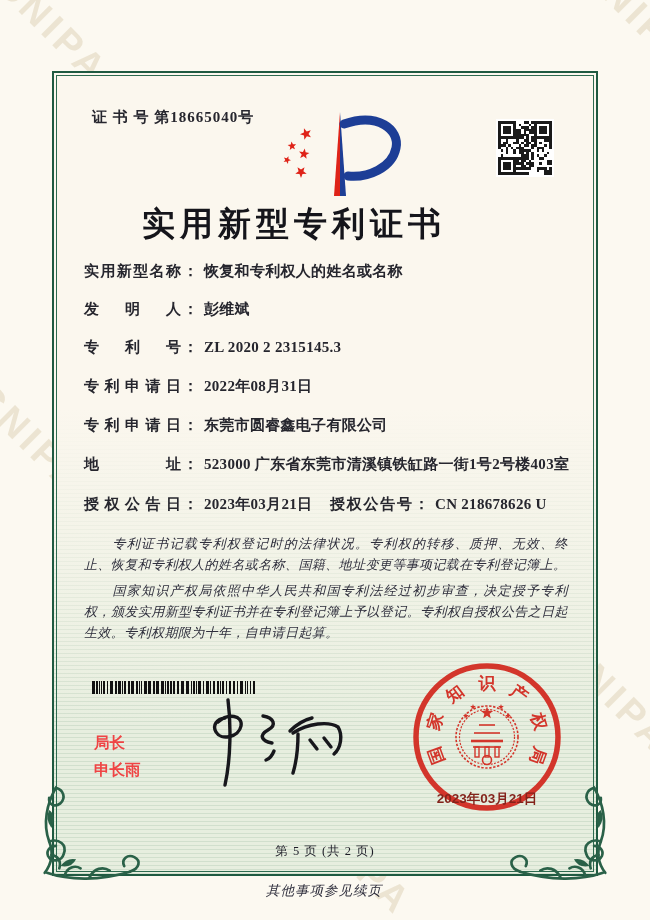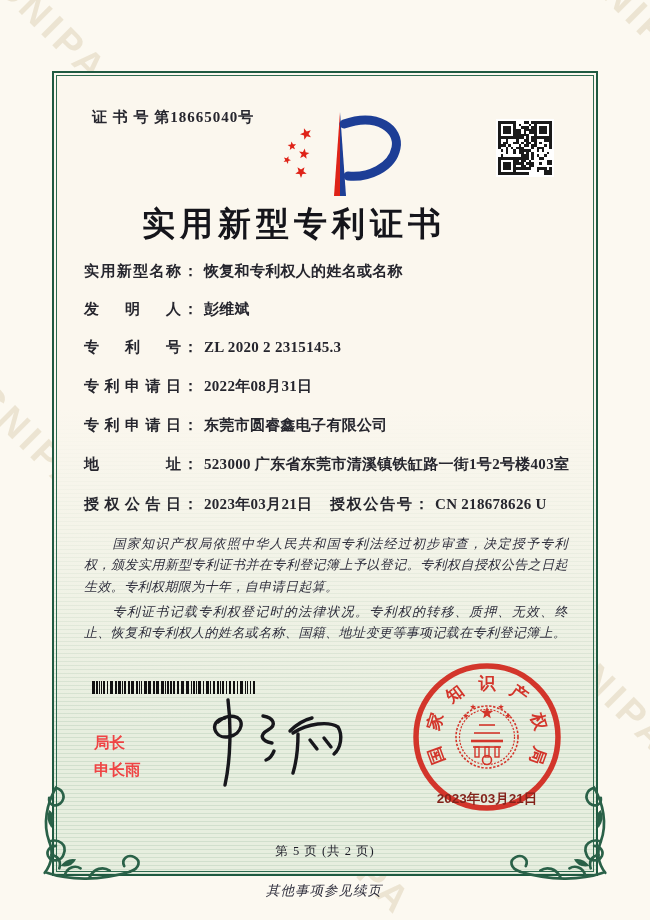--- a/index.html
+++ b/index.html
@@ -293,22 +293,22 @@
   <span class="flabel">地址</span><span class="fcolon">：</span><span class="fval">523000 广东省东莞市清溪镇铁缸路一街1号2号楼403室</span>
 </div>
 <div class="frow" style="top:495px">
   <span class="flabel">授权公告日</span><span class="fcolon">：</span><span class="fval">2023年03月21日</span>
 </div>
 <div class="frow2" style="top:495px">
   <span class="flabel" style="width:82px">授权公告号</span><span class="fcolon">：</span><span class="fval">CN 218678626 U</span>
 </div>
 
 <div class="paras">
+  <p>专利证书记载专利权登记时的法律状况。专利权的转移、质押、无效、终止、恢复和专利权人的姓名或名称、国籍、地址变更等事项记载在专利登记簿上。</p>
   <p>国家知识产权局依照中华人民共和国专利法经过初步审查，决定授予专利权，颁发实用新型专利证书并在专利登记簿上予以登记。专利权自授权公告之日起生效。专利权期限为十年，自申请日起算。</p>
-  <p>专利证书记载专利权登记时的法律状况。专利权的转移、质押、无效、终止、恢复和专利权人的姓名或名称、国籍、地址变更等事项记载在专利登记簿上。</p>
 </div>
 
 <svg class="barcode" id="barcode" viewBox="0 0 166 13" preserveAspectRatio="none">
     <rect x="0" y="0" width="3" height="13" fill="#111"></rect>
     <rect x="4" y="0" width="2" height="13" fill="#111"></rect>
     <rect x="7" y="0" width="1" height="13" fill="#111"></rect>
     <rect x="9" y="0" width="1" height="13" fill="#111"></rect>
     <rect x="11" y="0" width="2" height="13" fill="#111"></rect>
     <rect x="15" y="0" width="1" height="13" fill="#111"></rect>
     <rect x="18" y="0" width="3" height="13" fill="#111"></rect>

